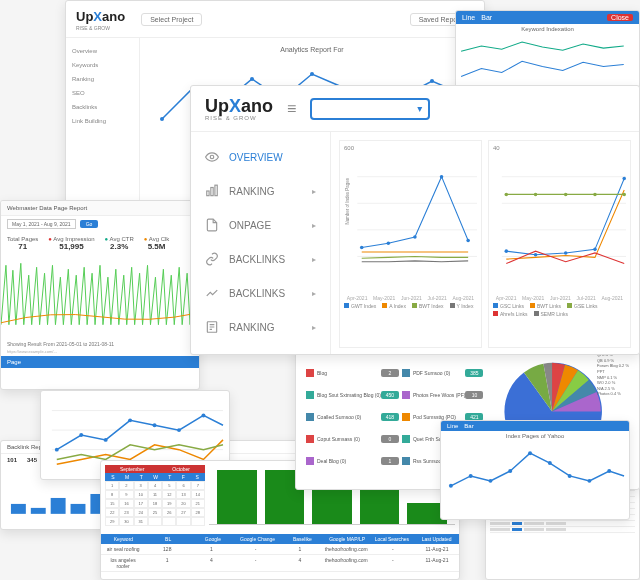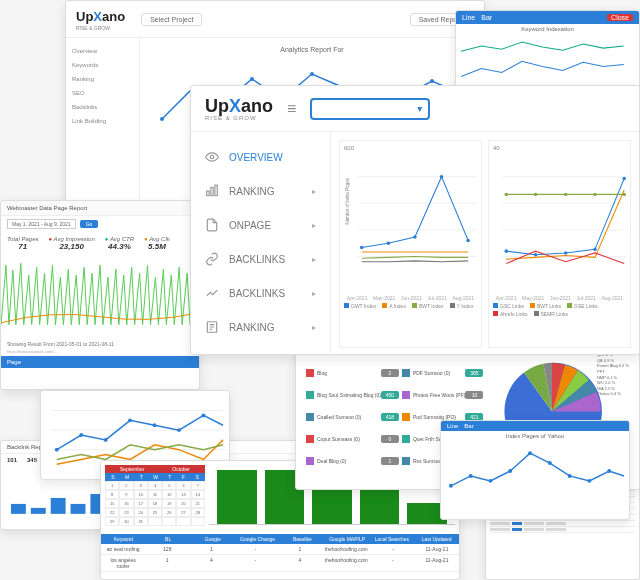--- a/index.html
+++ b/index.html
@@ -46,21 +46,21 @@
   .main-panel .minichart { flex: 1; border: 1px solid #eee; padding: 4px; }
   .main-panel .minichart .t { font-size: 6px; color: #888; }
   .main-panel .minichart svg { width: 100%; height: 140px; }
   .main-panel .xlabels { display: flex; justify-content: space-around; font-size: 5px; color: #aaa; }
   .main-panel .leg { display: flex; flex-wrap: wrap; gap: 2px 6px; font-size: 5px; color: #888; margin-top: 2px; }
   .main-panel .leg i { display: inline-block; width: 5px; height: 5px; margin-right: 2px; }
 
   
   .green-rpt { left: 0; top: 200px; width: 200px; height: 190px; z-index: 2; }
   .green-rpt .hdr { font-size: 6px; color: #555; padding: 4px 6px; border-bottom: 1px solid #eee; background: #fafafa; }
-  .green-rpt .row { display: flex; padding: 4px 6px; font-size: 6px; color: #666; gap: 10px; font-style: italic; }
+  .green-rpt .row { display: flex; padding: 4px 6px; font-size: 6px; color: #666; gap: 10px; }
   .green-rpt .stat { text-align: center; }
   .green-rpt .stat b { display: block; font-size: 8px; color: #333; }
   .green-rpt svg { width: 100%; height: 80px; }
   .green-rpt .foot { background: #2b7fd6; color: #fff; font-size: 6px; padding: 3px 6px; }
 
   
   .ml-panel { left: 40px; top: 390px; width: 190px; height: 90px; z-index: 3; }
   .ml-panel svg { width: 100%; height: 100%; }
 
   
@@ -331,22 +331,22 @@
 </div>
 
 <div class="panel green-rpt">
   <div class="hdr">Webmaster Data Page Report</div>
   <div style="padding:3px 6px;display:flex;gap:4px;align-items:center">
     <span style="font-size:5px;border:1px solid #ccc;padding:1px 4px;color:#666">May 1, 2021 - Aug 9, 2021</span>
     <span style="font-size:5px;background:#2b7fd6;color:#fff;padding:1px 6px;border-radius:2px">Go</span>
   </div>
   <div class="row">
     <div class="stat"><span>Total Pages</span><b>71</b></div>
-    <div class="stat"><span style="color:#d33">●</span> <span>Avg Impression</span><b>23,150</b></div>
-    <div class="stat"><span style="color:#1a8">●</span> <span>Avg CTR</span><b>44.3%</b></div>
+    <div class="stat"><span style="color:#d33">●</span> <span>Avg Impression</span><b>51,995</b></div>
+    <div class="stat"><span style="color:#1a8">●</span> <span>Avg CTR</span><b>2.3%</b></div>
     <div class="stat"><span style="color:#e80">●</span> <span>Avg Clk</span><b>5.5M</b></div>
   </div>
   <svg viewBox="0 0 200 80">
     <g stroke="#5c5" stroke-width="1" fill="none">
       <path d="M0,70 L5,10 L8,70 L12,15 L15,70 L20,8 L23,70 L28,20 L31,70 L36,12 L39,70 L44,18 L47,70 L52,10 L55,70 L60,22 L63,70 L68,14 L71,70 L76,20 L79,70 L84,12 L87,70 L92,18 L95,70 L100,10 L103,70 L108,22 L111,70 L116,14 L119,70 L124,20 L127,70 L132,12 L135,70 L140,18 L143,70 L148,10 L151,70 L156,22 L159,70 L164,14 L167,70 L172,20 L175,70 L180,12 L183,70 L188,18 L191,70 L196,10 L200,70"></path>
     </g>
     <path stroke="#e80" stroke-width="1" fill="none" d="M0,68 Q50,55 100,62 T200,58"></path>
   </svg>
   <div style="font-size:5px;color:#777;padding:2px 6px">Showing Result From 2021-05-01 to 2021-08-11</div>
   <div style="font-size:4px;color:#aaa;padding:0 6px 2px">https://www.example.com/...</div>

